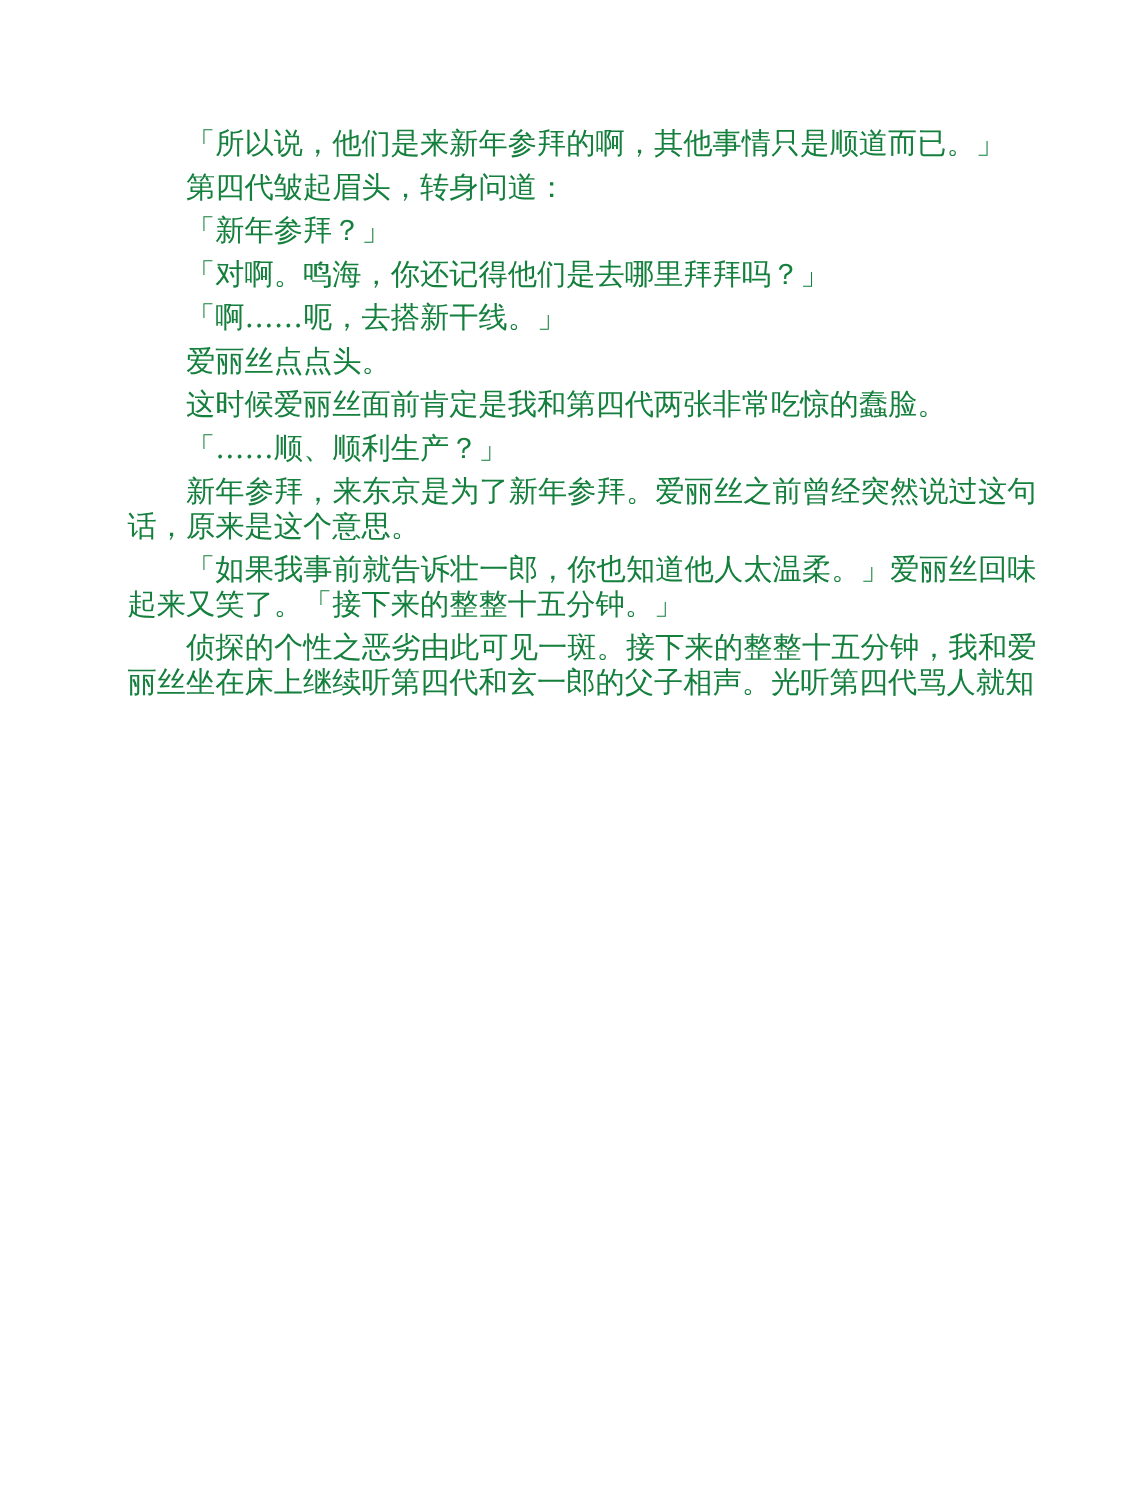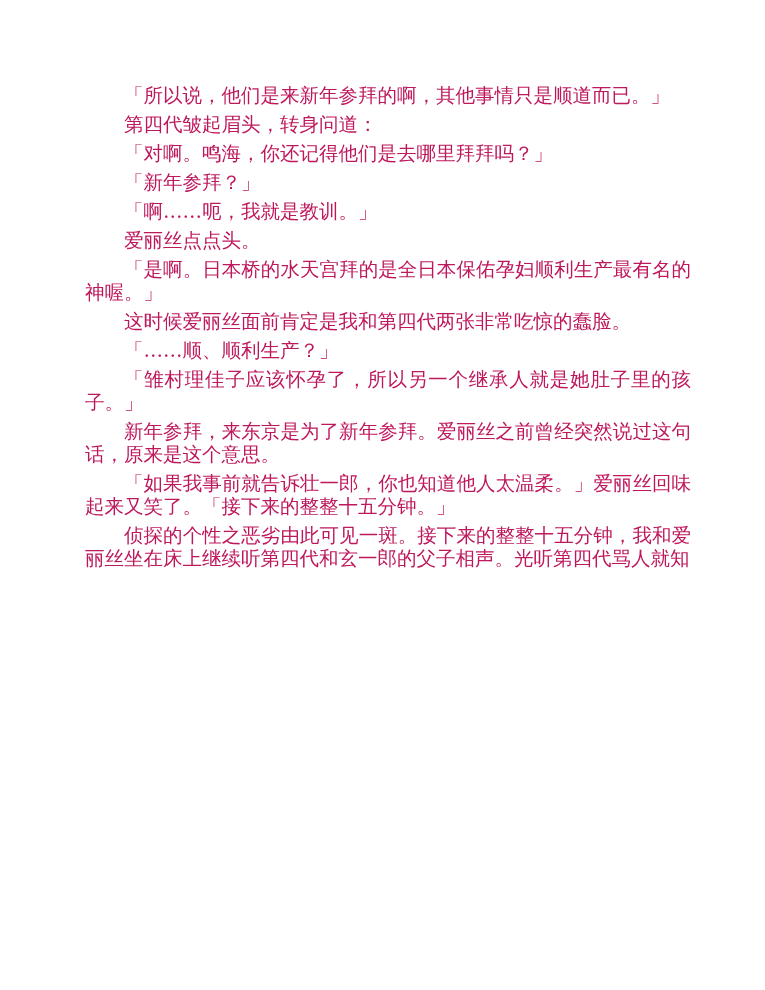--- a/index.html
+++ b/index.html
@@ -15,44 +15,42 @@
     overflow: hidden;
   }
   .text-block {
     position: absolute;
     left: 85px;
     top: 84px;
     width: 606px;
     font-family: "DejaVu Serif", "Liberation Serif", serif;
     font-size: 19.5px;
     line-height: 23px;
-    color: #be185d;
+    color: #15803d;
     text-align: justify;
     text-justify: inter-ideograph;
     word-break: break-all;
     overflow-wrap: break-word;
   }
   .para {
     margin: 0 0 6px 0;
     text-indent: 2em;
   }
 </style>
 </head>
 <body>
 
 <div class="page">
   <div class="text-block">
 
   <p class="para">「所以说，他们是来新年参拜的啊，其他事情只是顺道而已。」</p>
       <p class="para">第四代皱起眉头，转身问道：</p>
+      <p class="para">「新年参拜？」</p>
       <p class="para">「对啊。鸣海，你还记得他们是去哪里拜拜吗？」</p>
-      <p class="para">「新年参拜？」</p>
-      <p class="para">「啊……呃，我就是教训。」</p>
+      <p class="para">「啊……呃，去搭新干线。」</p>
       <p class="para">爱丽丝点点头。</p>
-      <p class="para">「是啊。日本桥的水天宫拜的是全日本保佑孕妇顺利生产最有名的神喔。」</p>
       <p class="para">这时候爱丽丝面前肯定是我和第四代两张非常吃惊的蠢脸。</p>
       <p class="para">「……顺、顺利生产？」</p>
-      <p class="para">「雏村理佳子应该怀孕了，所以另一个继承人就是她肚子里的孩子。」</p>
       <p class="para">新年参拜，来东京是为了新年参拜。爱丽丝之前曾经突然说过这句话，原来是这个意思。</p>
       <p class="para">「如果我事前就告诉壮一郎，你也知道他人太温柔。」爱丽丝回味起来又笑了。「接下来的整整十五分钟。」</p>
       <p class="para">侦探的个性之恶劣由此可见一斑。接下来的整整十五分钟，我和爱丽丝坐在床上继续听第四代和玄一郎的父子相声。光听第四代骂人就知</p>
     </div>
 </div>
 
 </body></html>

